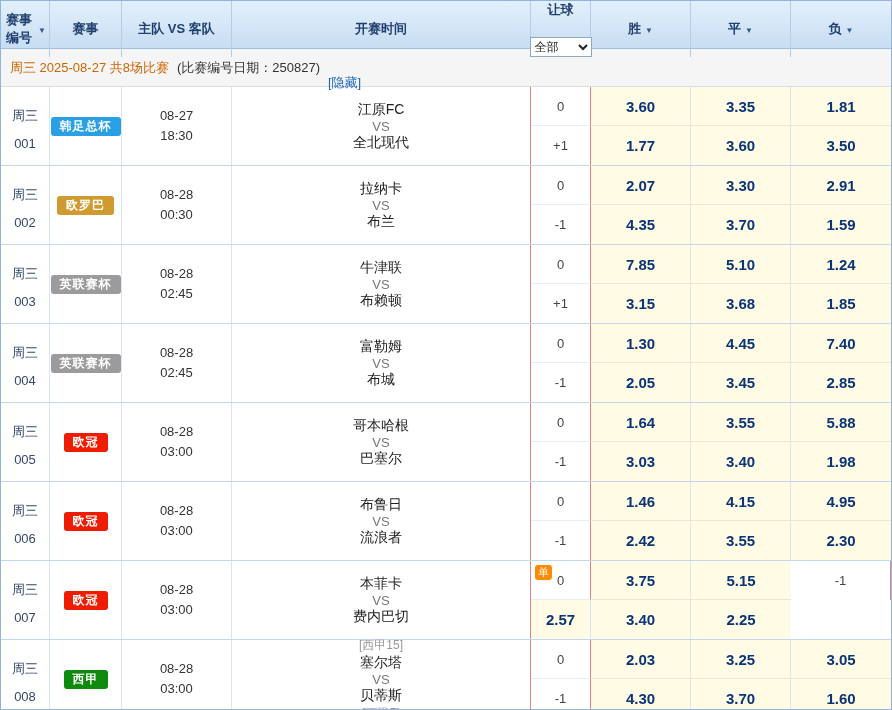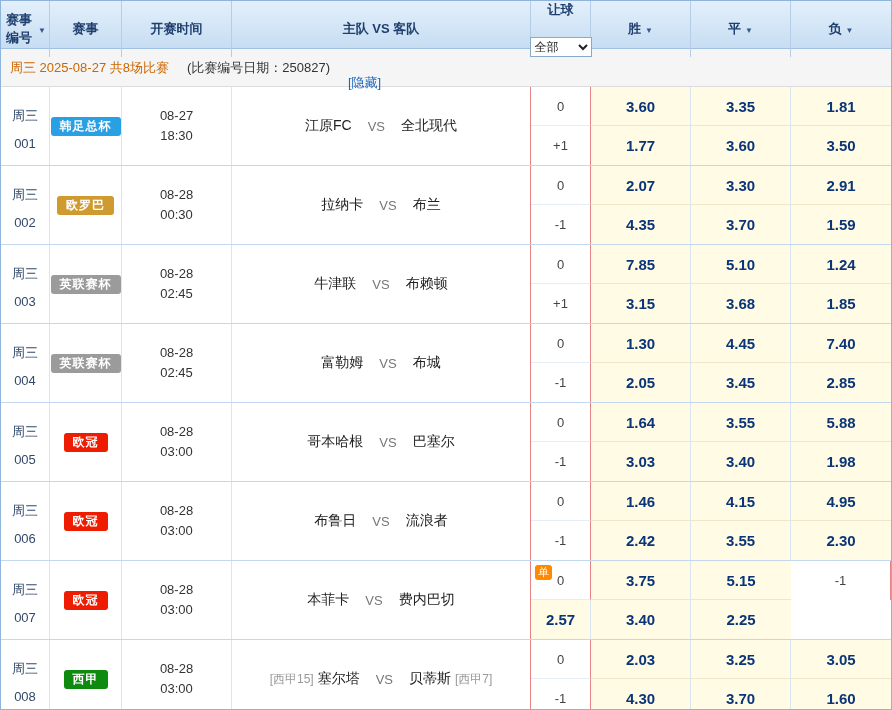--- a/index.html
+++ b/index.html
@@ -24,41 +24,41 @@
   .arrow { font-size:8px; color:#35578a; transform:translateY(1px); }
   .th-id-text { width:30px; line-height:1.35; text-align:center; }
   .th-handicap { flex-direction:column; gap:18px; }
   .th-handicap select {
     font-size:12px; height:20px; width:62px;
     border:1px solid #8aa8c8; background:#fff; color:#222;
   }
 
   
   .subheader {
-    height:38px; display:flex; align-items:center; gap:18px;
+    height:38px; display:flex; align-items:center; gap:8px;
     padding-left:9px; background:#f5f5f5;
     border-bottom:1px solid #dcdcdc; font-size:13px;
   }
   .sub-day  { color:#cc6600; }
   .sub-code { color:#333; }
   .sub-hide { color:#1a66c0; cursor:pointer;margin-top:31px; }
 
   
   .match-row {
     display:grid;
     grid-template-columns:49px 72px 110px 299px 60px 100px 100px 1fr;
     grid-template-rows:39px 39px;
     border-bottom:1px solid #c3d8ee;
   }
   .cell {
     display:flex; align-items:center; justify-content:center;
     border-right:1px solid #d7e5f4;
   }
   .span2 { grid-row:1 / 3; flex-direction:column; }
-  .teams { flex-direction:row; border-right-color:#e88383;justify-content:center; }
+  .teams { flex-direction:column; border-right-color:#e88383;justify-content:center; }
 
   .id-line   { font-size:13px; color:#33496b; line-height:1.55; text-align:center;margin-top:8px; }
   .time-line { font-size:13px; color:#333;    line-height:1.55; text-align:center; }
 
   .badge {
     color:#fff; font-size:12px; font-weight:bold;
     padding:1px 9px; border-radius:3px; letter-spacing:1px; white-space:nowrap;
     cursor:pointer;
   }
 
@@ -97,24 +97,24 @@
 
   <div class="thead">
     <div class="th">
       <span class="th-id-text">赛事编号</span>
       <span class="arrow">▼</span>
     </div>
     <div class="th">
       <span>赛事</span>
     </div>
     <div class="th">
+      <span>主队 VS 客队</span>
+    </div>
+    <div class="th">
       <span>开赛时间</span>
-    </div>
-    <div class="th">
-      <span>主队 VS 客队</span>
     </div>
     <div class="th th-handicap">
       <span>让球</span>
       <select>
         <option>全部</option>
       </select>
     </div>
     <div class="th">
       <span>胜</span>
       <span class="arrow">▼</span>

